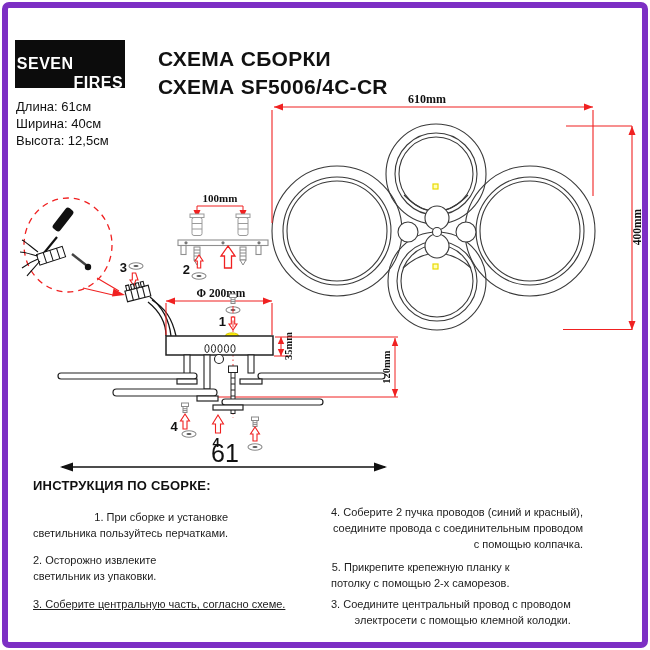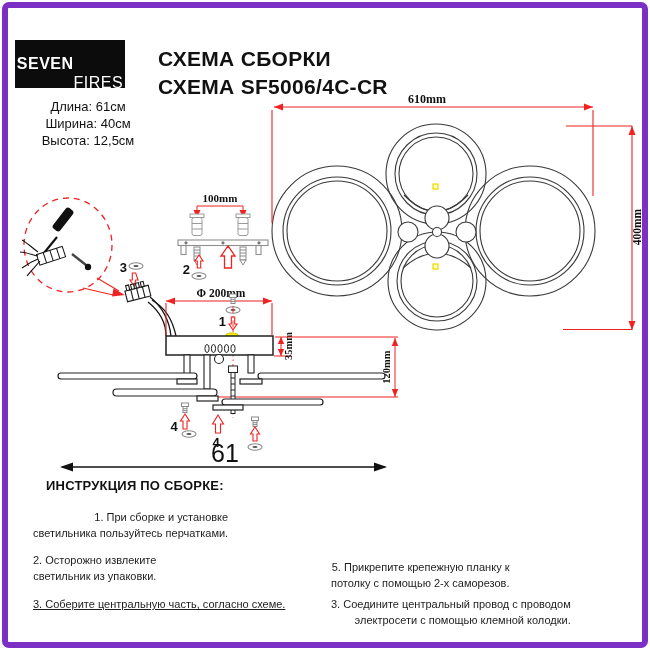--- a/index.html
+++ b/index.html
@@ -2,25 +2,25 @@
 <html><head>
 <meta charset="utf-8">
 <style>
   html,body{margin:0;padding:0;background:#fff;}
   .page{position:relative;width:650px;height:650px;background:#fff;overflow:hidden;
         font-family:"Liberation Sans",sans-serif;color:#111;border-radius:12px;}
   .frame{position:absolute;inset:2px;border:6px solid #7c2fc4;border-radius:7px;pointer-events:none;}
   .logo{position:absolute;left:15px;top:40px;width:110px;height:48px;background:#0c0c0c;
         display:flex;align-items:center;justify-content:center;color:#fff;font-size:16px;letter-spacing:.5px;}
   .logo .b{font-weight:800;}
-  .logo .l{font-weight:400;margin-top:37px;}
+  .logo .l{font-weight:700;margin-top:37px;}
   .title{position:absolute;left:158px;top:33px;font-size:21px;font-weight:700;line-height:28px;letter-spacing:.3px;margin-top:12px;}
-  .specs{position:absolute;left:16px;top:98px;width:144px;text-align:center;font-size:13px;line-height:17px;font-weight:500;}
+  .specs{position:absolute;left:16px;top:98px;width:144px;font-size:13px;line-height:17px;font-weight:500;}
   .drawing{position:absolute;left:0;top:0;}
-  .instr-head{position:absolute;left:46px;top:478px;font-size:13px;font-weight:700;letter-spacing:.2px;}
+  .instr-head{position:absolute;left:33px;top:478px;font-size:13px;font-weight:700;letter-spacing:.2px;}
   .instr{position:absolute;margin:0;font-size:11px;line-height:1.45;color:#1d1d1d;white-space:pre-line;font-weight:500;text-align:right;}
   .i1{left:33px;top:510px;} .i2{left:33px;top:553px;} .i3{left:33px;top:597px;text-decoration:underline;}
   .i4{left:331px;top:505px;} .i5{left:331px;top:560px;} .i6{left:331px;top:597px;}
   text{font-family:"Liberation Serif",serif;fill:#111;}
   text.dim{font-weight:700;}
   text.step{font-family:"Liberation Sans","DejaVu Sans",sans-serif;font-weight:700;font-size:13px;}
   text.total{font-family:"Liberation Sans",sans-serif;font-weight:500;font-size:25px;}
 </style>
 </head>
 <body>
@@ -308,17 +308,20 @@
       <path d="M387 467 L374 462.5 L374 471.5 Z" fill="#111"></path>
     </g>
   </svg>
 
   <div class="instr-head">ИНСТРУКЦИЯ ПО СБОРКЕ:</div>
   <p class="instr i1">1. При сборке и установке
 светильника пользуйтесь перчатками.</p>
   <p class="instr i2">2. Осторожно извлеките
 светильник из упаковки.</p>
   <p class="instr i3">3. Соберите центральную часть, согласно схеме.</p>
+  <p class="instr i4">4. Соберите 2 пучка проводов (синий и красный),
+соедините провода с соединительным проводом
+с помощью колпачка.</p>
   <p class="instr i5">5. Прикрепите крепежную планку к
 потолку с помощью 2-х саморезов.</p>
   <p class="instr i6">3. Соедините центральный провод с проводом
 электросети с помощью клемной колодки.</p>
 </div>
 
 </body></html>

